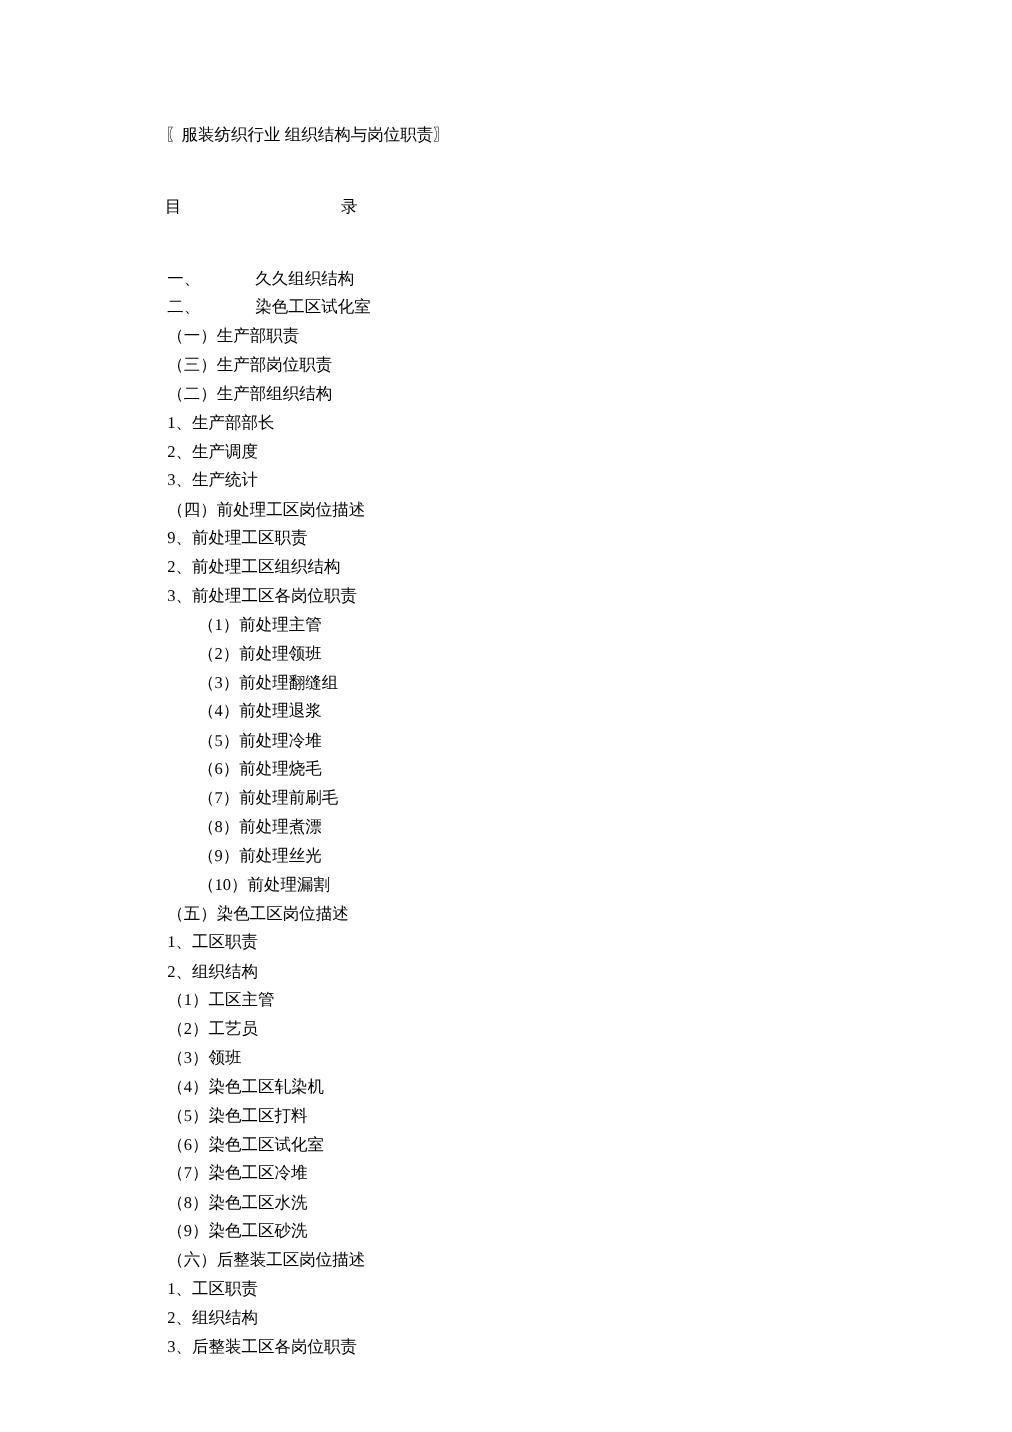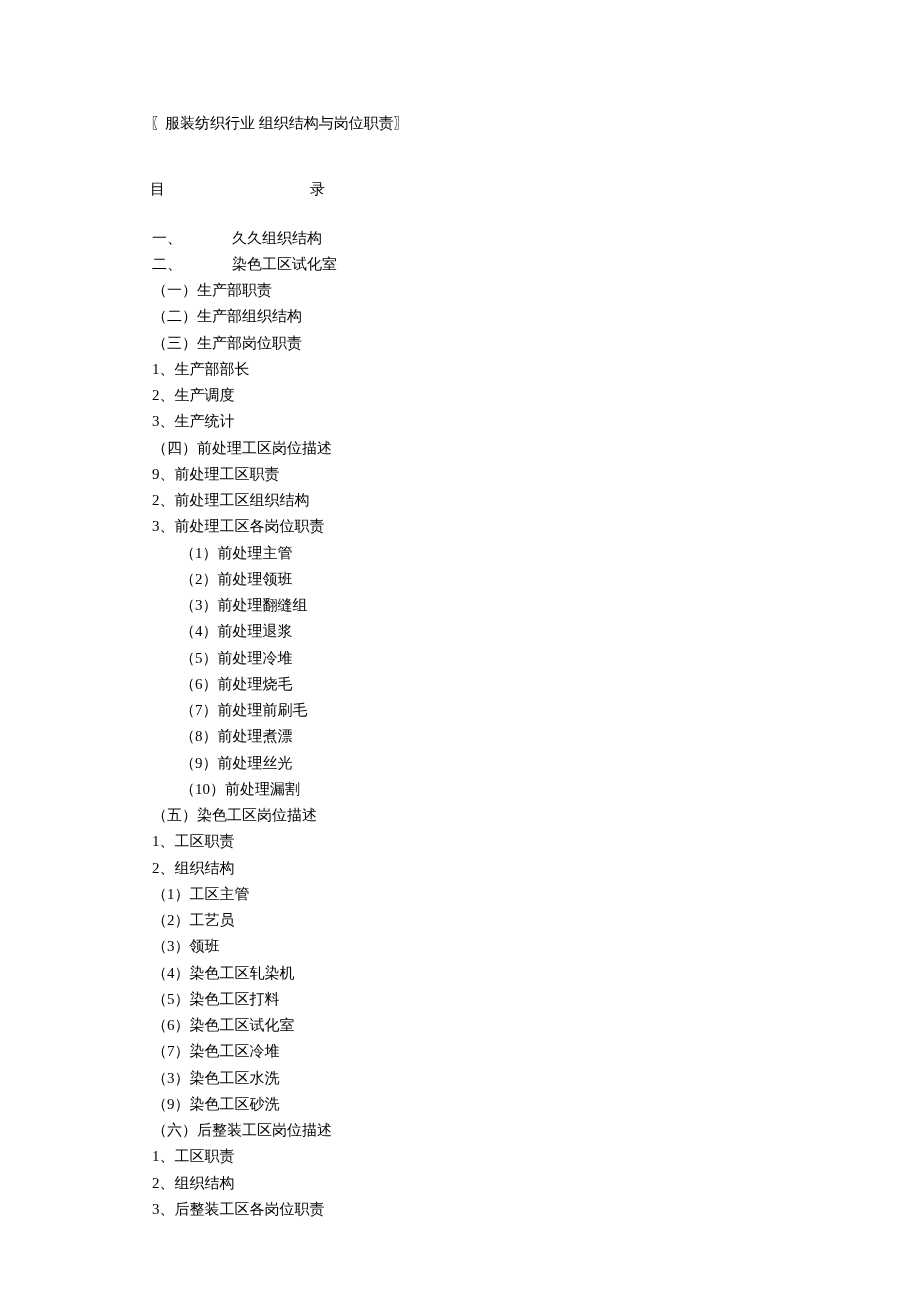--- a/index.html
+++ b/index.html
@@ -13,21 +13,21 @@
       font-size: 15px;
       color: #000000;
       line-height: 1.75;
       padding: 110px 150px 80px 150px;
       width: 920px;
     }
     .title {
       margin-bottom: 40px;
     }
     .toc-header {
-      margin-bottom: 22px;
+      margin-bottom: 38px;
       letter-spacing: 0;
     }
     .toc-header span.mu {
       display: inline-block;
     }
     .toc-header span.gap {
       display: inline-block;
       width: 145px;
     }
     .toc-list {
@@ -56,22 +56,22 @@
 <div class="title">〖服装纺织行业 组织结构与岗位职责〗</div>
 
 <div class="toc-header">
   <span class="mu">目</span><span class="gap"></span><span>录</span>
 </div>
 
 <ul class="toc-list" id="toc-list">
     <li class="indent-1"><span class="num-col">一、</span><span>久久组织结构</span></li>
     <li class="indent-1"><span class="num-col">二、</span><span>染色工区试化室</span></li>
     <li class="indent-1"><span>（一）生产部职责</span></li>
+    <li class="indent-1"><span>（三）生产部岗位职责</span></li>
     <li class="indent-1"><span>（二）生产部组织结构</span></li>
-    <li class="indent-1"><span>（三）生产部岗位职责</span></li>
     <li class="indent-1"><span>1、生产部部长</span></li>
     <li class="indent-1"><span>2、生产调度</span></li>
     <li class="indent-1"><span>3、生产统计</span></li>
     <li class="indent-1"><span>（四）前处理工区岗位描述</span></li>
     <li class="indent-1"><span>9、前处理工区职责</span></li>
     <li class="indent-1"><span>2、前处理工区组织结构</span></li>
     <li class="indent-1"><span>3、前处理工区各岗位职责</span></li>
     <li class="indent-2"><span>（1）前处理主管</span></li>
     <li class="indent-2"><span>（2）前处理领班</span></li>
     <li class="indent-2"><span>（3）前处理翻缝组</span></li>
@@ -85,19 +85,19 @@
     <li class="indent-1"><span>（五）染色工区岗位描述</span></li>
     <li class="indent-1"><span>1、工区职责</span></li>
     <li class="indent-1"><span>2、组织结构</span></li>
     <li class="indent-3"><span>（1）工区主管</span></li>
     <li class="indent-3"><span>（2）工艺员</span></li>
     <li class="indent-3"><span>（3）领班</span></li>
     <li class="indent-3"><span>（4）染色工区轧染机</span></li>
     <li class="indent-3"><span>（5）染色工区打料</span></li>
     <li class="indent-3"><span>（6）染色工区试化室</span></li>
     <li class="indent-3"><span>（7）染色工区冷堆</span></li>
-    <li class="indent-3"><span>（3）染色工区水洗</span></li>
+    <li class="indent-3"><span>（8）染色工区水洗</span></li>
     <li class="indent-3"><span>（9）染色工区砂洗</span></li>
     <li class="indent-3"><span>（六）后整装工区岗位描述</span></li>
     <li class="indent-1"><span>1、工区职责</span></li>
     <li class="indent-1"><span>2、组织结构</span></li>
     <li class="indent-1"><span>3、后整装工区各岗位职责</span></li>
   </ul>
 
 </body></html>

